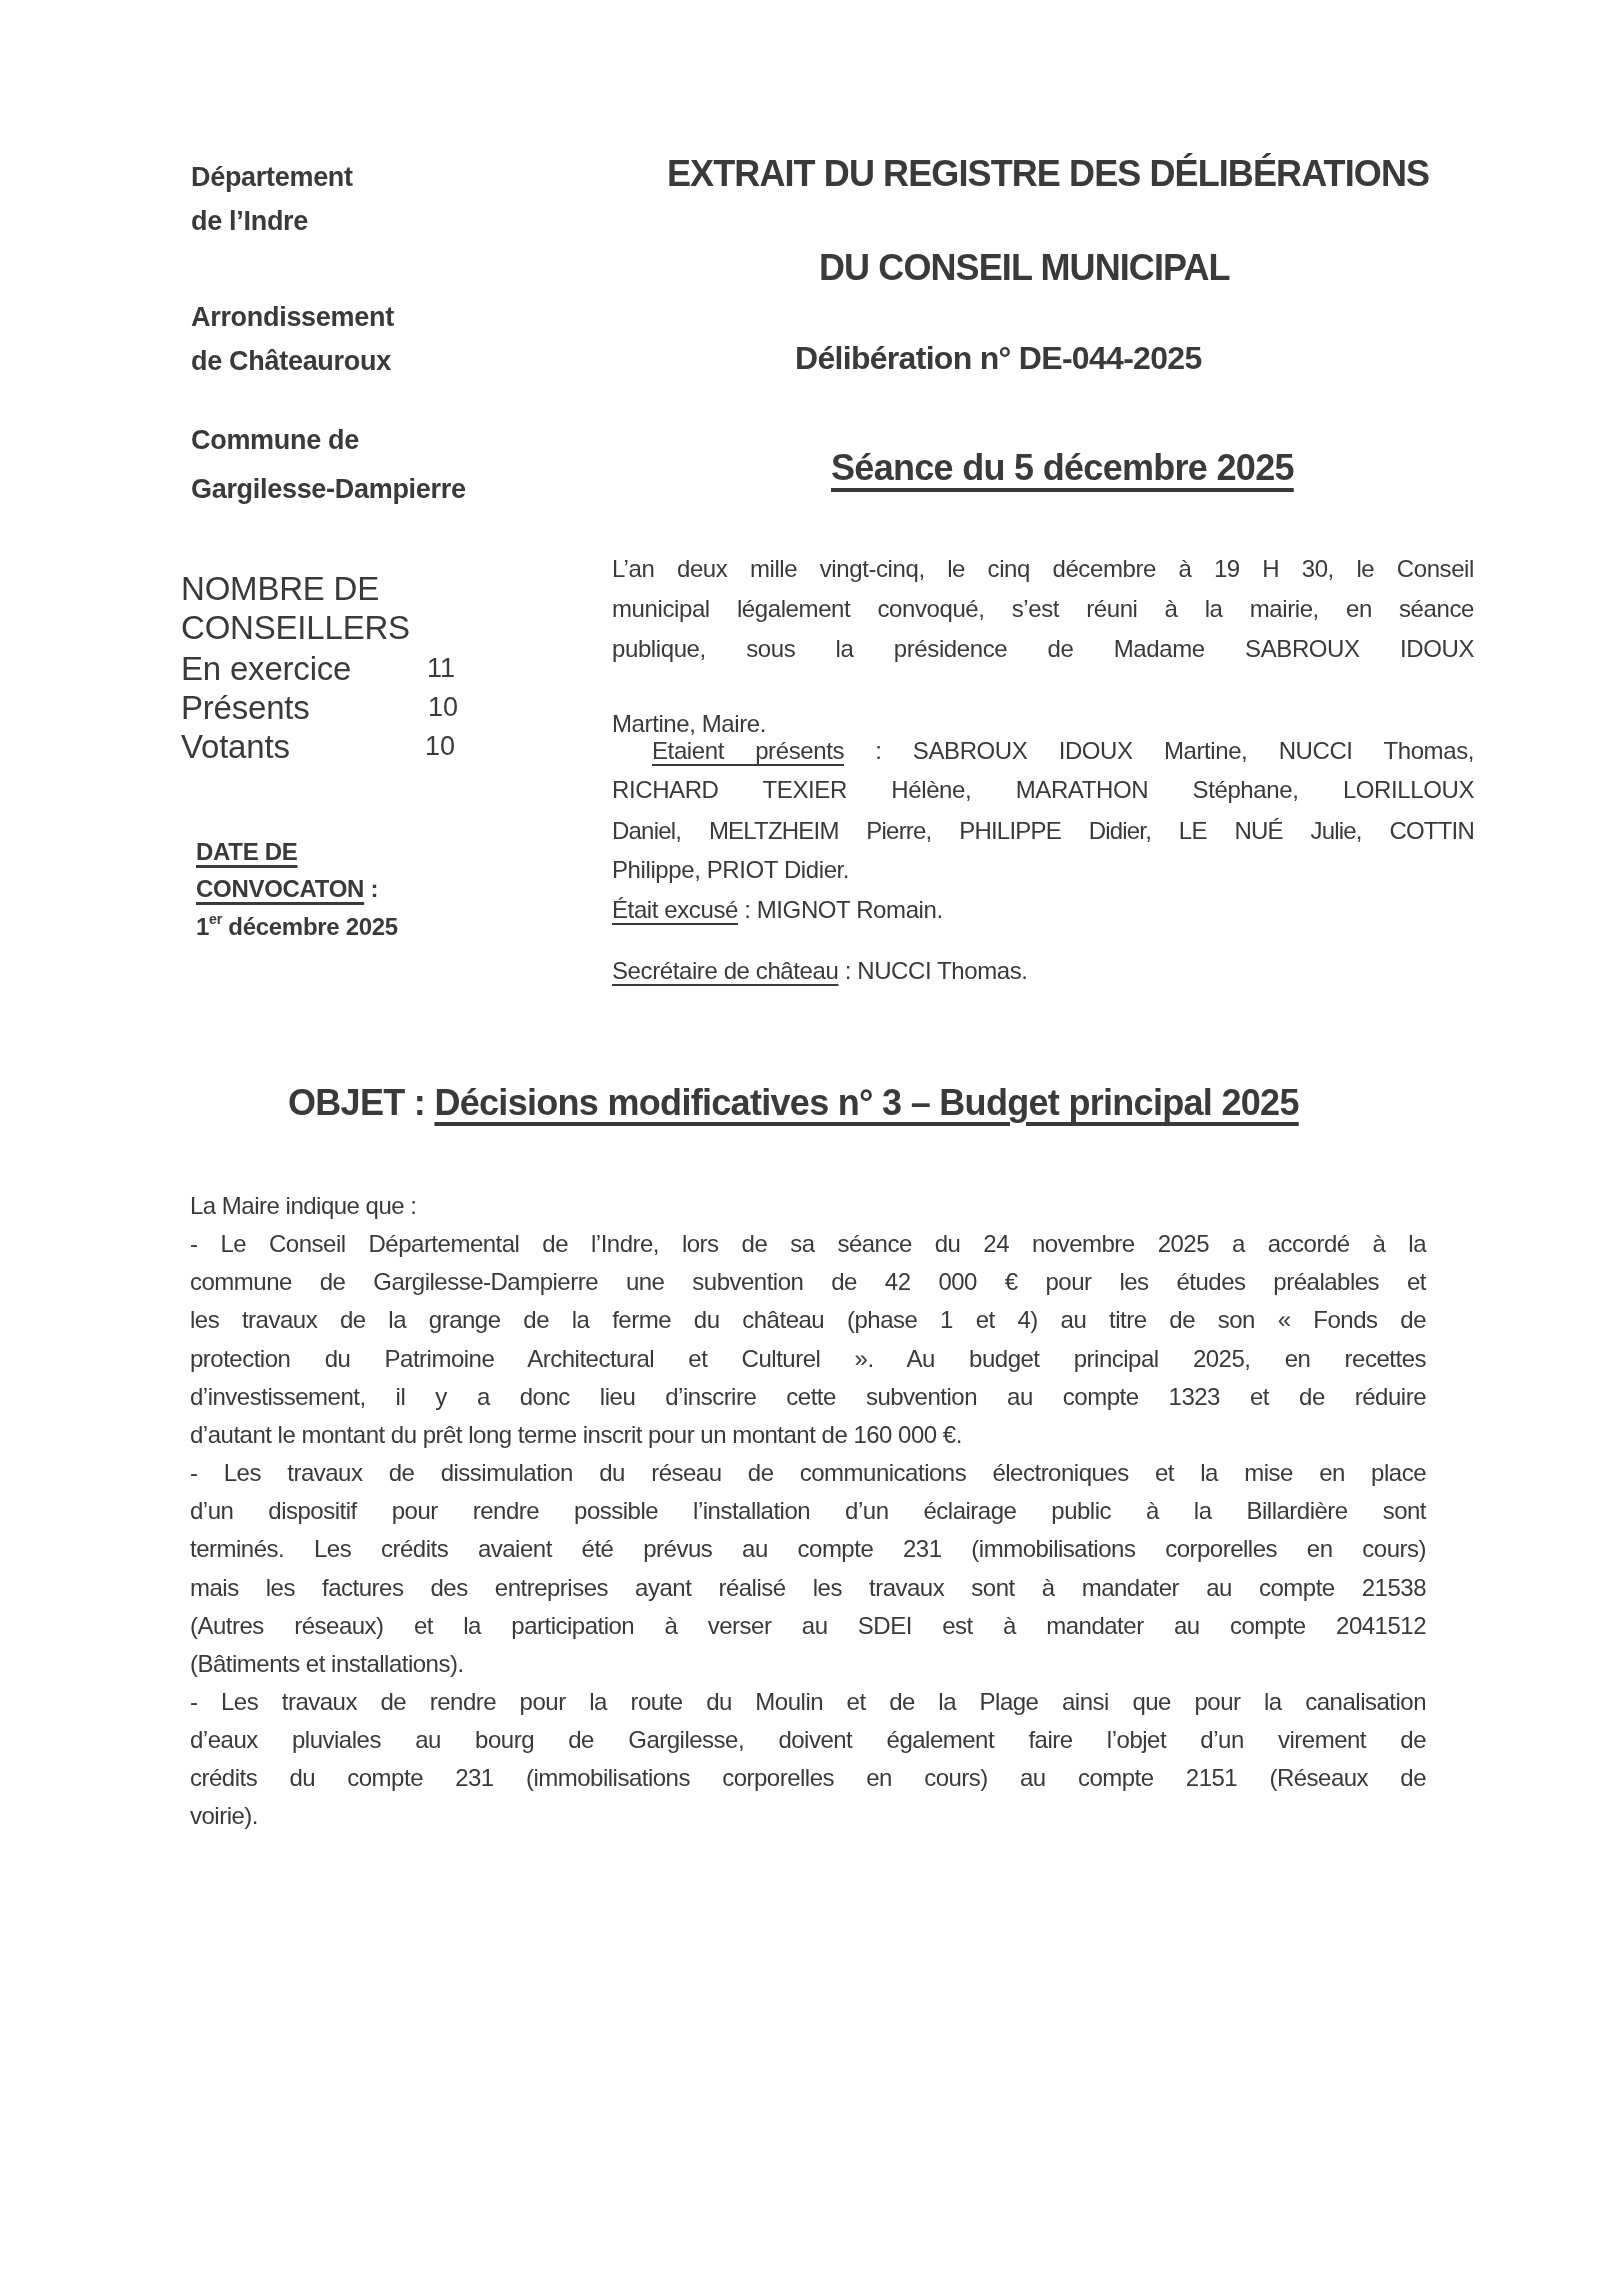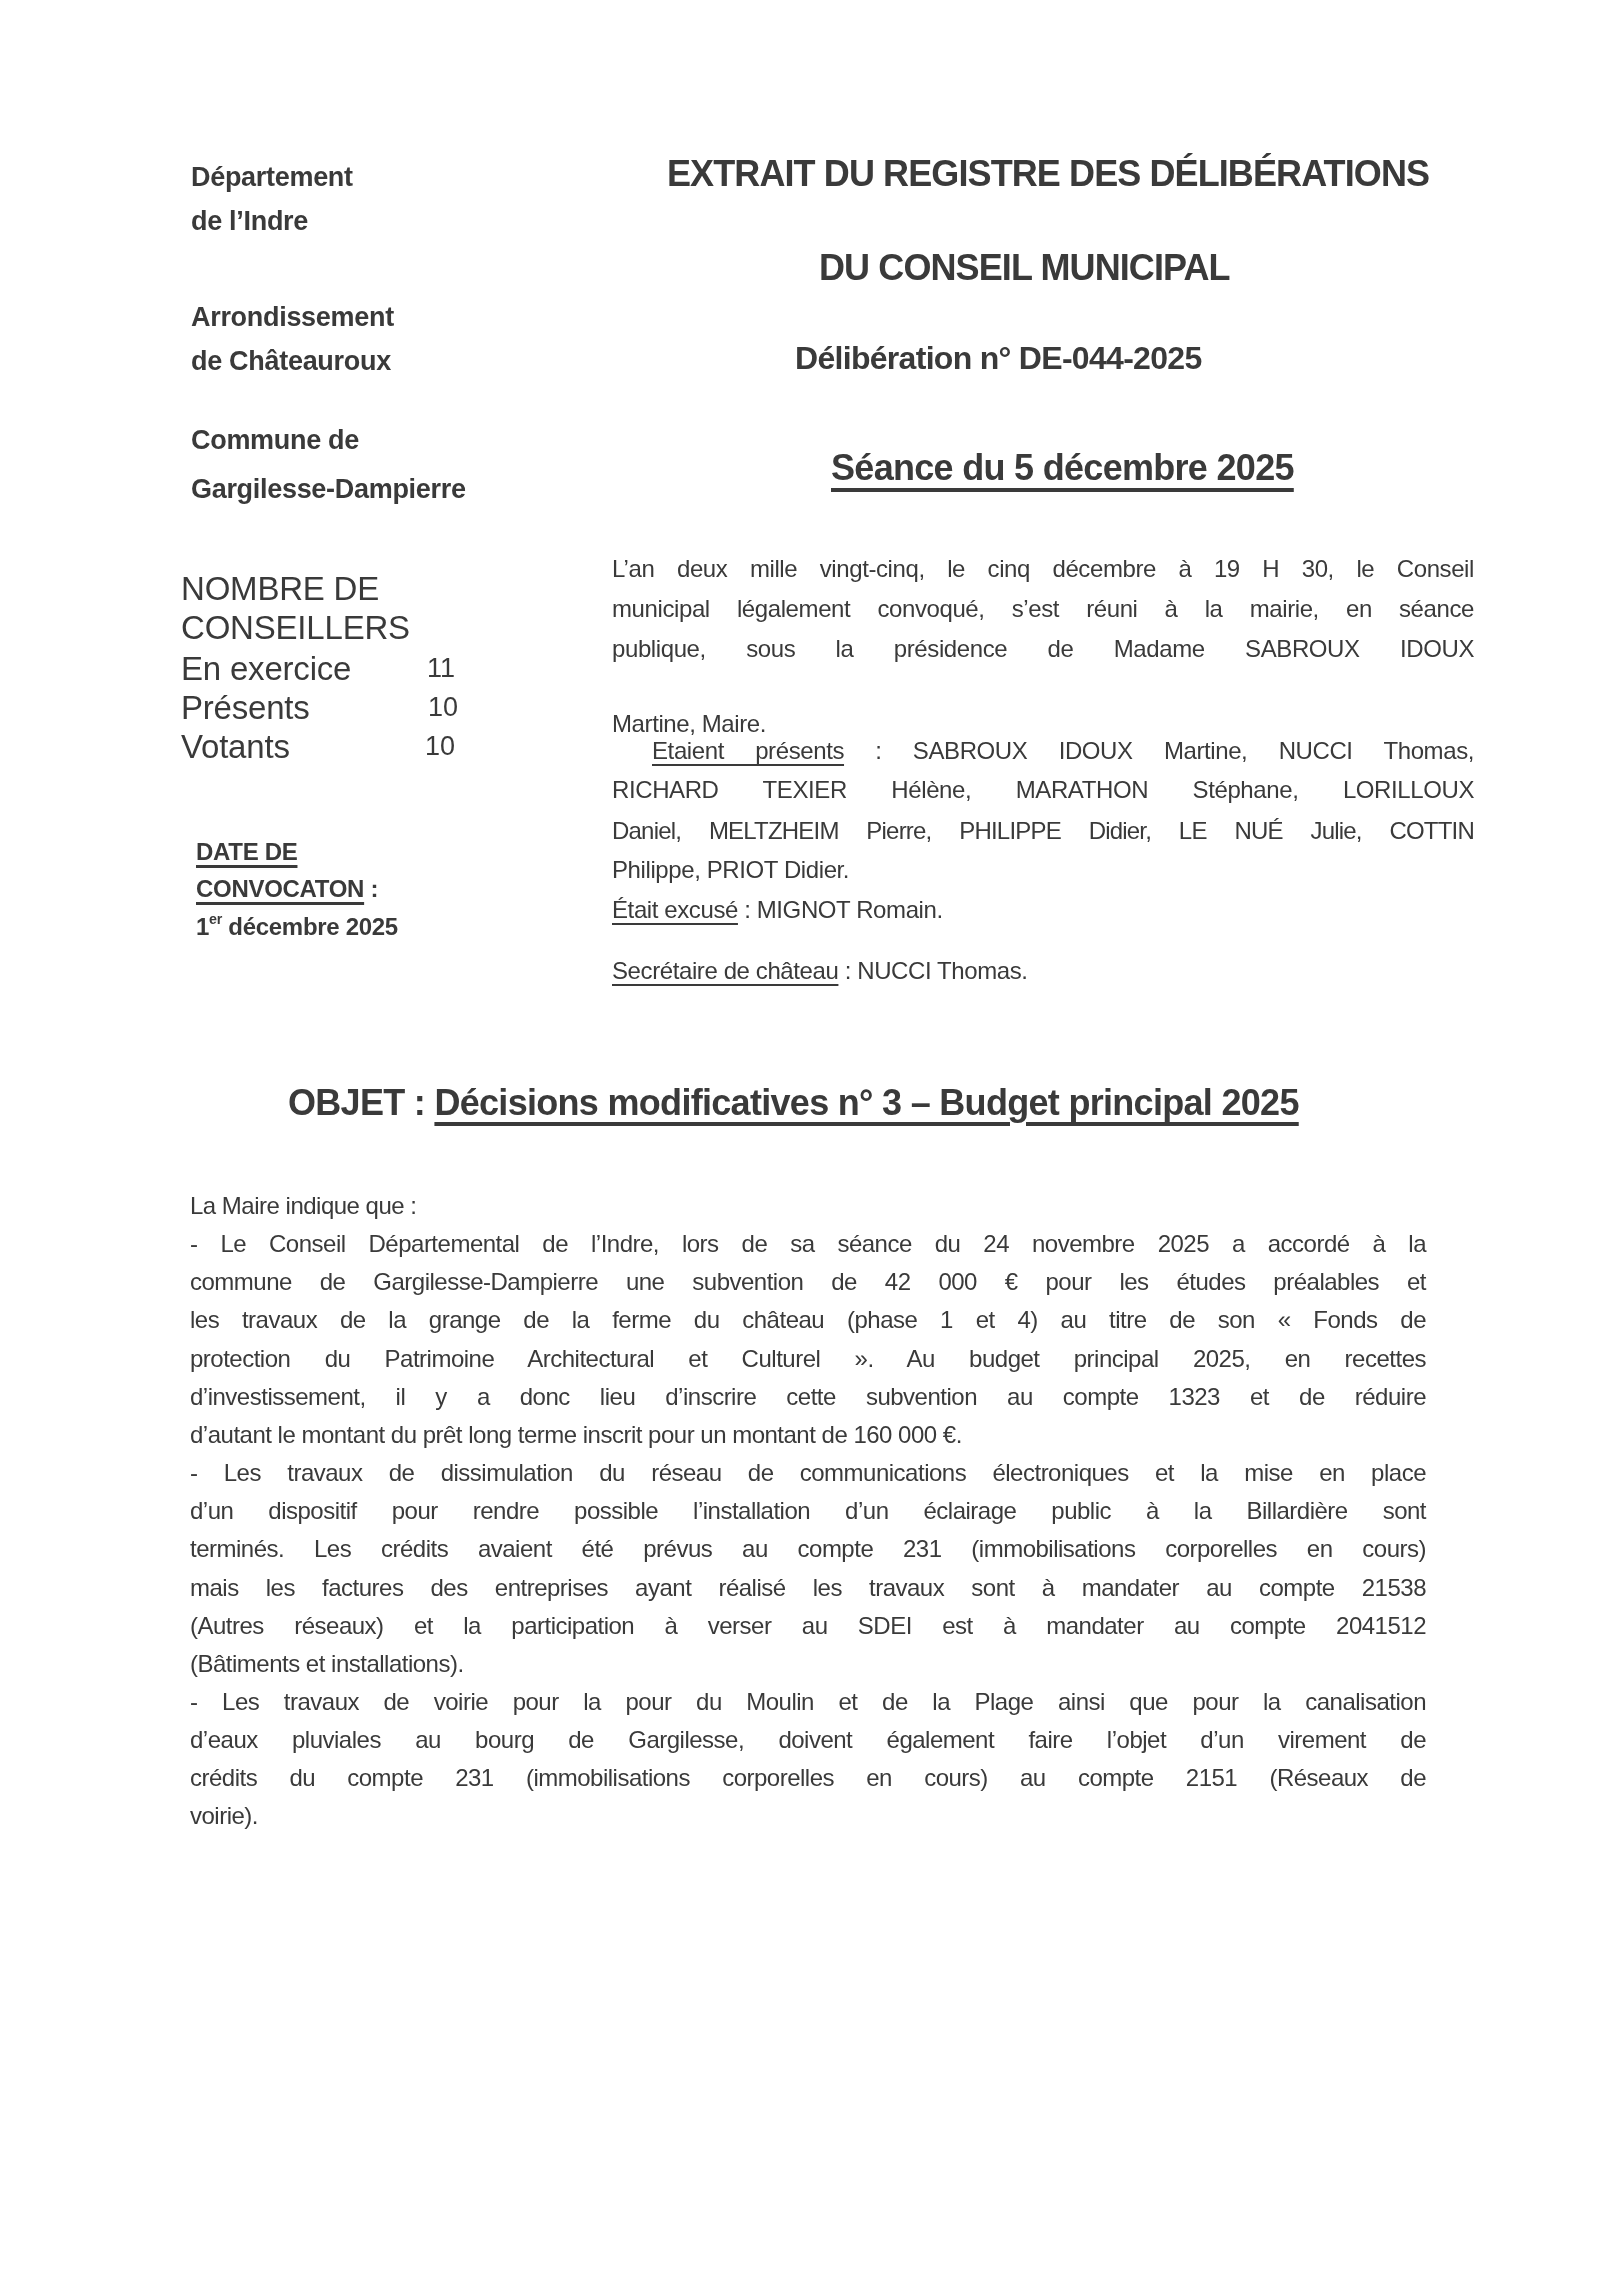--- a/index.html
+++ b/index.html
@@ -89,18 +89,18 @@
     <div class="bline just" style="top: 1306px;">les travaux de la grange de la ferme du château (phase 1 et 4) au titre de son « Fonds de</div>
     <div class="bline just" style="top: 1345px;">protection du Patrimoine Architectural et Culturel ». Au budget principal 2025, en recettes</div>
     <div class="bline just" style="top: 1383px;">d’investissement, il y a donc lieu d’inscrire cette subvention au compte 1323 et de réduire</div>
     <div class="bline" style="top: 1421px;">d’autant le montant du prêt long terme inscrit pour un montant de 160 000 €.</div>
     <div class="bline just" style="top: 1459px;">- Les travaux de dissimulation du réseau de communications électroniques et la mise en place</div>
     <div class="bline just" style="top: 1497px;">d’un dispositif pour rendre possible l’installation d’un éclairage public à la Billardière sont</div>
     <div class="bline just" style="top: 1535px;">terminés. Les crédits avaient été prévus au compte 231 (immobilisations corporelles en cours)</div>
     <div class="bline just" style="top: 1574px;">mais les factures des entreprises ayant réalisé les travaux sont à mandater au compte 21538</div>
     <div class="bline just" style="top: 1612px;">(Autres réseaux) et la participation à verser au SDEI est à mandater au compte 2041512</div>
     <div class="bline" style="top: 1650px;">(Bâtiments et installations).</div>
-    <div class="bline just" style="top: 1688px;">- Les travaux de voirie pour la pour du Moulin et de la Plage ainsi que pour la canalisation</div>
+    <div class="bline just" style="top: 1688px;">- Les travaux de rendre pour la route du Moulin et de la Plage ainsi que pour la canalisation</div>
     <div class="bline just" style="top: 1726px;">d’eaux pluviales au bourg de Gargilesse, doivent également faire l’objet d’un virement de</div>
     <div class="bline just" style="top: 1764px;">crédits du compte 231 (immobilisations corporelles en cours) au compte 2151 (Réseaux de</div>
     <div class="bline" style="top: 1802px;">voirie).</div>
   </div>
 
 
 </body></html>

